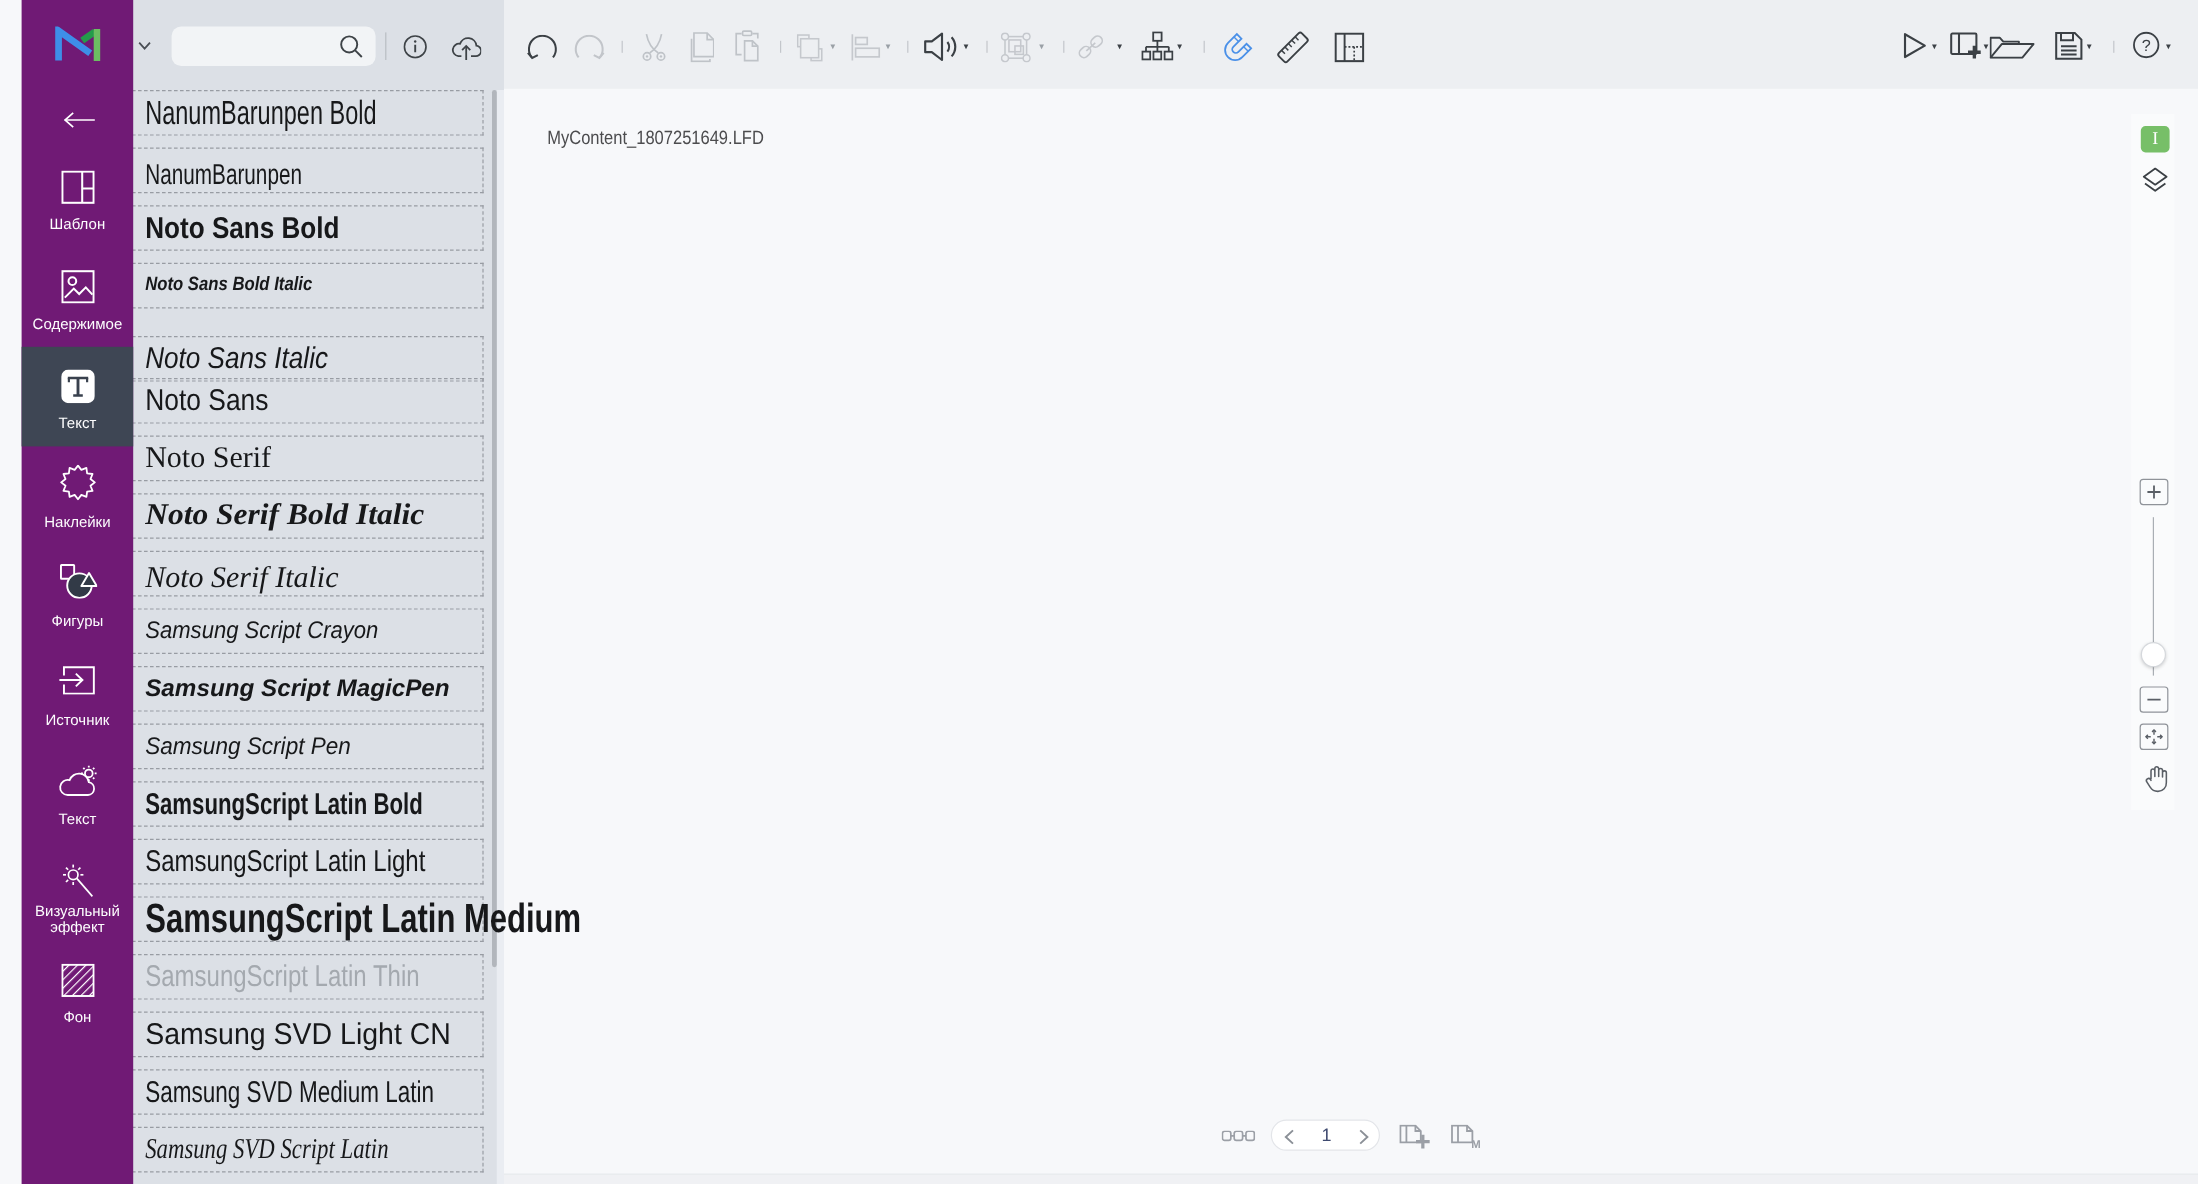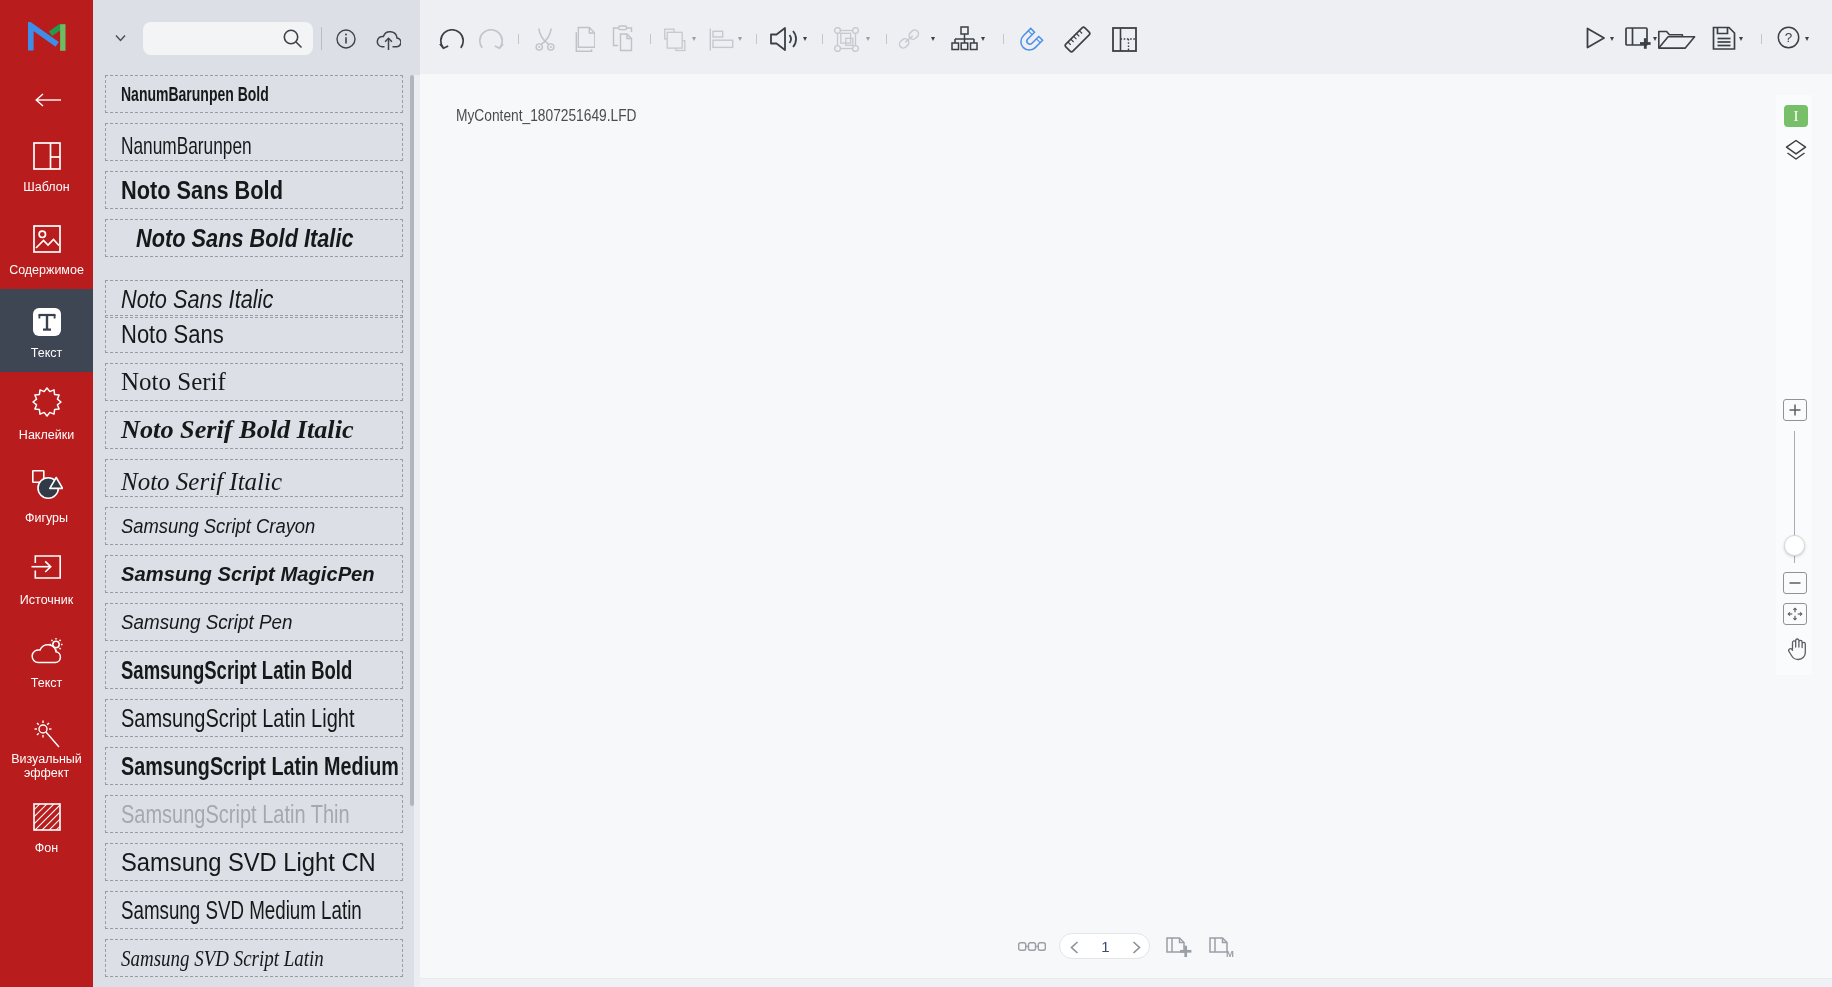--- a/index.html
+++ b/index.html
@@ -1,20 +1,20 @@
 <!DOCTYPE html>
 <html><head>
 <meta charset="utf-8">
 <style>
 * { margin:0; padding:0; box-sizing:border-box; }
 html,body { width:1832px; height:987px; overflow:hidden; font-family:"Liberation Sans", sans-serif; }
 .abs { position:absolute; }
 #root { position:relative; width:1832px; height:987px; background:#f7f8fa; }
 
-#sidebar { left:0; top:0; width:93px; height:987px; background:#b91c1c; }
+#sidebar { left:18px; top:0; width:93px; height:987px; background:#701a75; }
 .nav-item { position:absolute; left:0; width:93px; height:83px; text-align:center; }
 .nav-item.sel { background:#3e4654; }
 .nav-item svg { position:absolute; left:50%; transform:translateX(-50%); top:19px; }
 .nav-label { position:absolute; top:58px; width:100%; color:#fdfdfe; font-size:12.5px; line-height:13.5px; }
 
 #panel { left:93px; top:0; width:327px; height:987px; background:#dce0e6; }
 .fitem { position:absolute; left:12px; width:298px; height:38px; border:1px dashed #989ca3; color:#17181a; display:flex; align-items:center; padding-left:15px; white-space:nowrap; }
 .fitem span { display:inline-block; transform-origin:0 50%; }
 
 #toolbar { left:420px; top:0; width:1412px; height:74px; background:#edeff2; }
@@ -306,30 +306,30 @@
     <svg class="abs" style="left:283px;top:28px" width="25" height="23" viewBox="0 0 25 23">
         <path d="M8.5 18.8 H6 a5.2 5.2 0 1 1 1.4-10.3 a7 7 0 0 1 13.6 1.5 a4.4 4.4 0 0 1 -1 8.8 h-3.5" fill="none" stroke="#3e4347" stroke-width="1.5"></path>
         <line x1="12.5" y1="10.8" x2="12.5" y2="22" stroke="#3e4347" stroke-width="1.5"></line>
         <polyline points="9.1,13.8 12.5,10.3 15.9,13.8" fill="none" stroke="#3e4347" stroke-width="1.5"></polyline>
       </svg>
 
     <div class="abs" style="left:321px;top:75px;width:6px;height:912px;background:#eaedf2;"></div>
 
     <div class="abs" style="left:317px;top:75px;width:4px;height:731px;background:#b2b6bc;border-radius:2.5px"></div>
 
-    <div class="fitem" style="top:75px;  font-size:20px; font-weight:bold;">
+    <div class="fitem" style="top:75px;  font-size:28px; font-weight:normal;">
         <span style="transform:scaleX(0.70)">NanumBarunpen Bold</span>
       </div>
     <div class="fitem" style="top:123px; font-size:24px;align-items:flex-end;">
         <span style="transform:scaleX(0.72)">NanumBarunpen</span>
       </div>
     <div class="fitem" style="top:171px; font-size:25px; font-weight:bold;">
         <span style="transform:scaleX(0.87)">Noto Sans Bold</span>
       </div>
-    <div class="fitem" style="top:219px; font-size:25px; font-weight:bold; font-style:italic;justify-content:center;">
+    <div class="fitem" style="top:219px; font-size:16px; font-weight:bold; font-style:italic;">
         <span style="transform:scaleX(0.87)">Noto Sans Bold Italic</span>
       </div>
     <div class="fitem" style="top:280px; font-size:25px; font-style:italic;">
         <span style="transform:scaleX(0.87)">Noto Sans Italic</span>
       </div>
     <div class="fitem" style="top:315px; font-size:25px;">
         <span style="transform:scaleX(0.88)">Noto Sans</span>
       </div>
     <div class="fitem" style="top:363px; font-size:25px; font-family:'Liberation Serif',serif;">
         <span style="transform:scaleX(1)">Noto Serif</span>
@@ -348,21 +348,21 @@
       </div>
     <div class="fitem" style="top:603px; font-size:20px; font-style:italic;">
         <span style="transform:scaleX(0.94)">Samsung Script Pen</span>
       </div>
     <div class="fitem" style="top:651px; font-size:25px; font-weight:bold;">
         <span style="transform:scaleX(0.74)">SamsungScript Latin Bold</span>
       </div>
     <div class="fitem" style="top:699px; font-size:25px;">
         <span style="transform:scaleX(0.80)">SamsungScript Latin Light</span>
       </div>
-    <div class="fitem" style="top:747px; font-size:26px; font-weight:bold;">
+    <div class="fitem" style="top:747px; font-size:34px; font-weight:bold;">
         <span style="transform:scaleX(0.76)">SamsungScript Latin Medium</span>
       </div>
     <div class="fitem" style="top:795px; font-size:25px; color:#a4a9af;">
         <span style="transform:scaleX(0.80)">SamsungScript Latin Thin</span>
       </div>
     <div class="fitem" style="top:843px; font-size:25px;">
         <span style="transform:scaleX(0.95)">Samsung SVD Light CN</span>
       </div>
     <div class="fitem" style="top:891px; font-size:25px; font-weight:normal;">
         <span style="transform:scaleX(0.75)">Samsung SVD Medium Latin</span>

